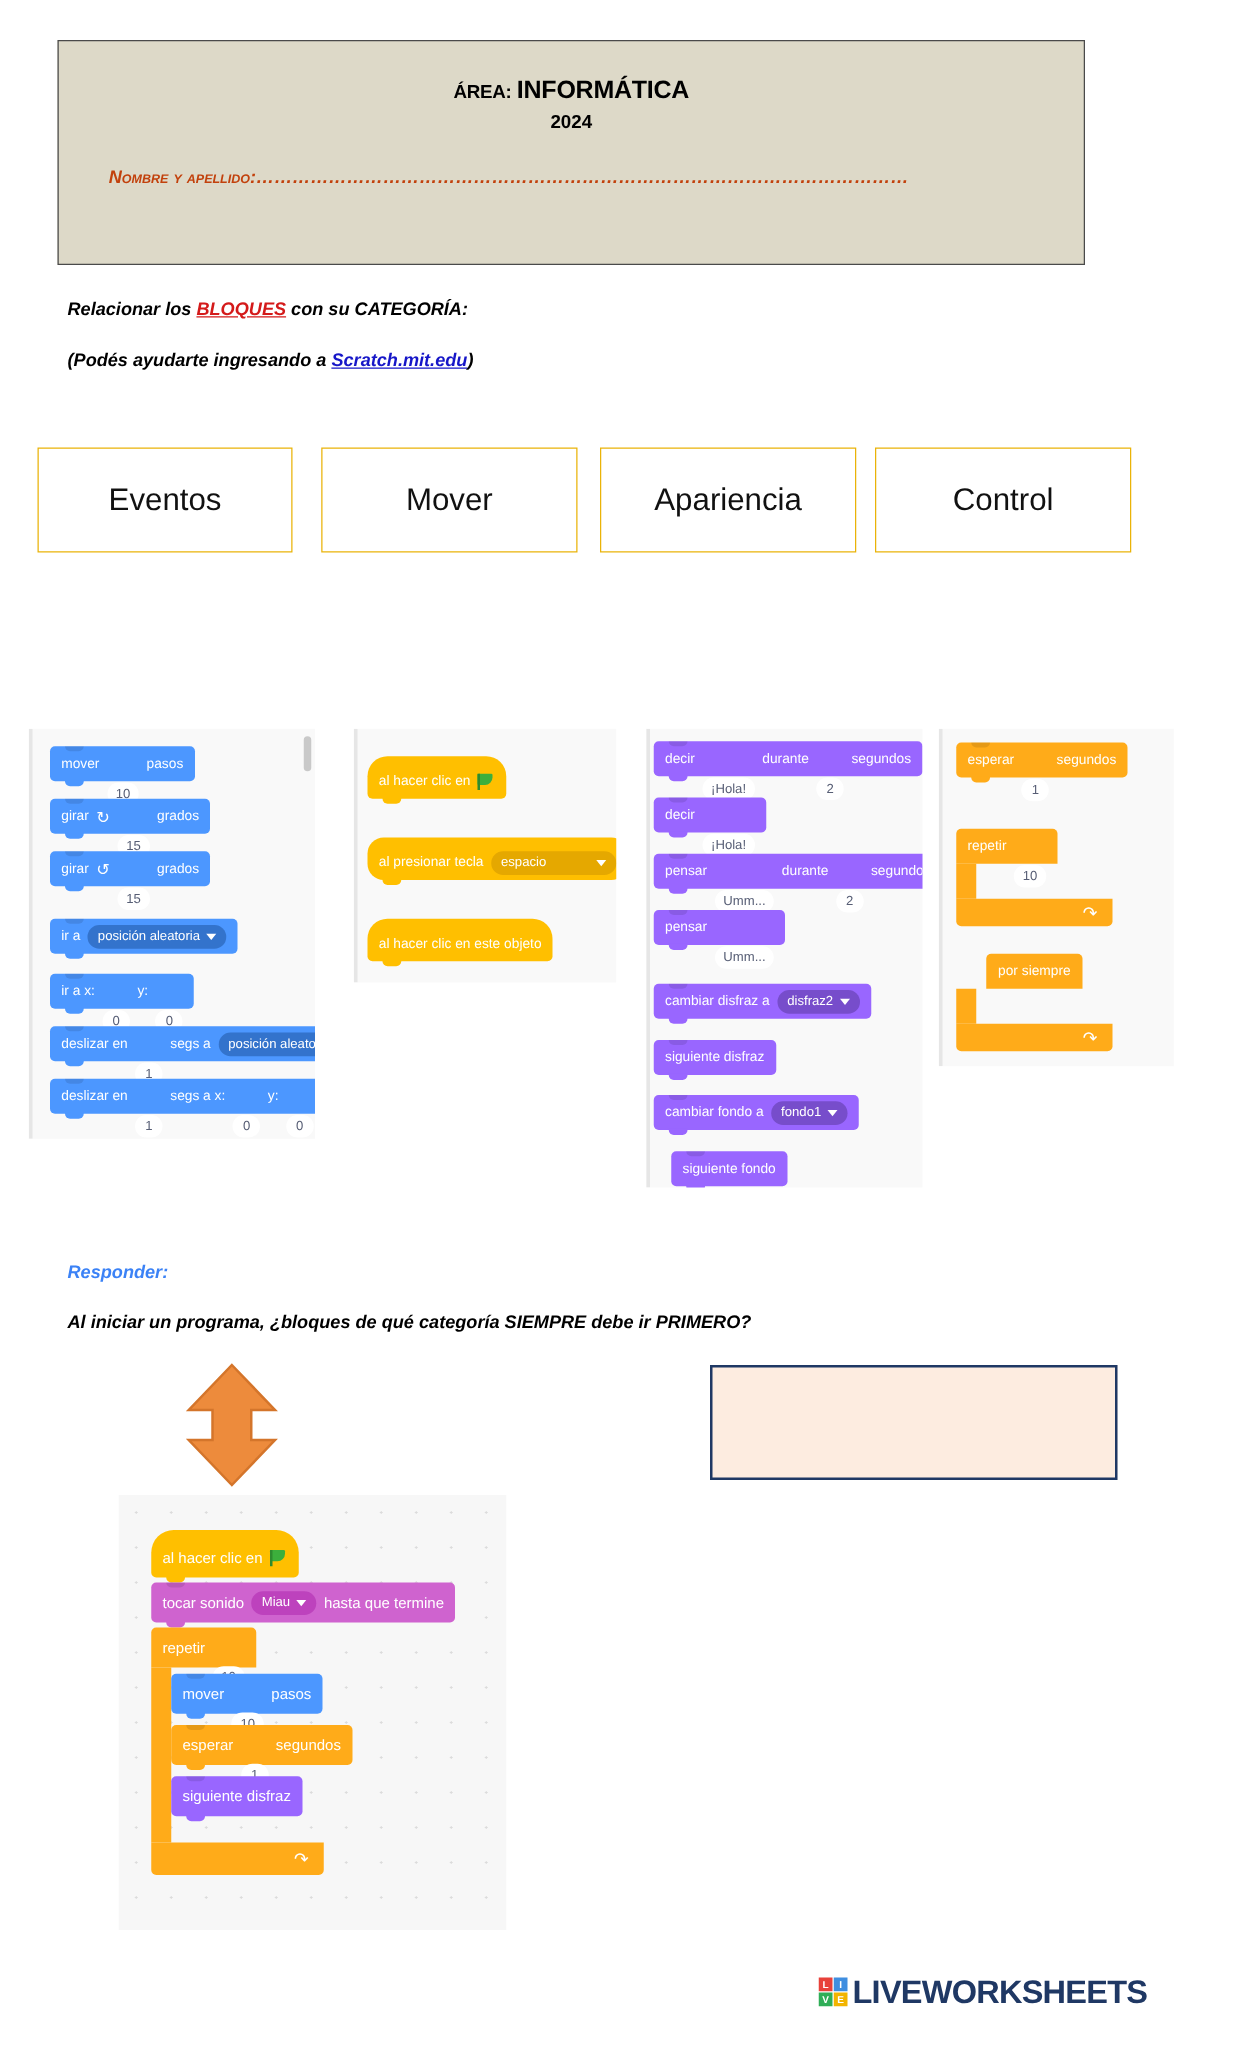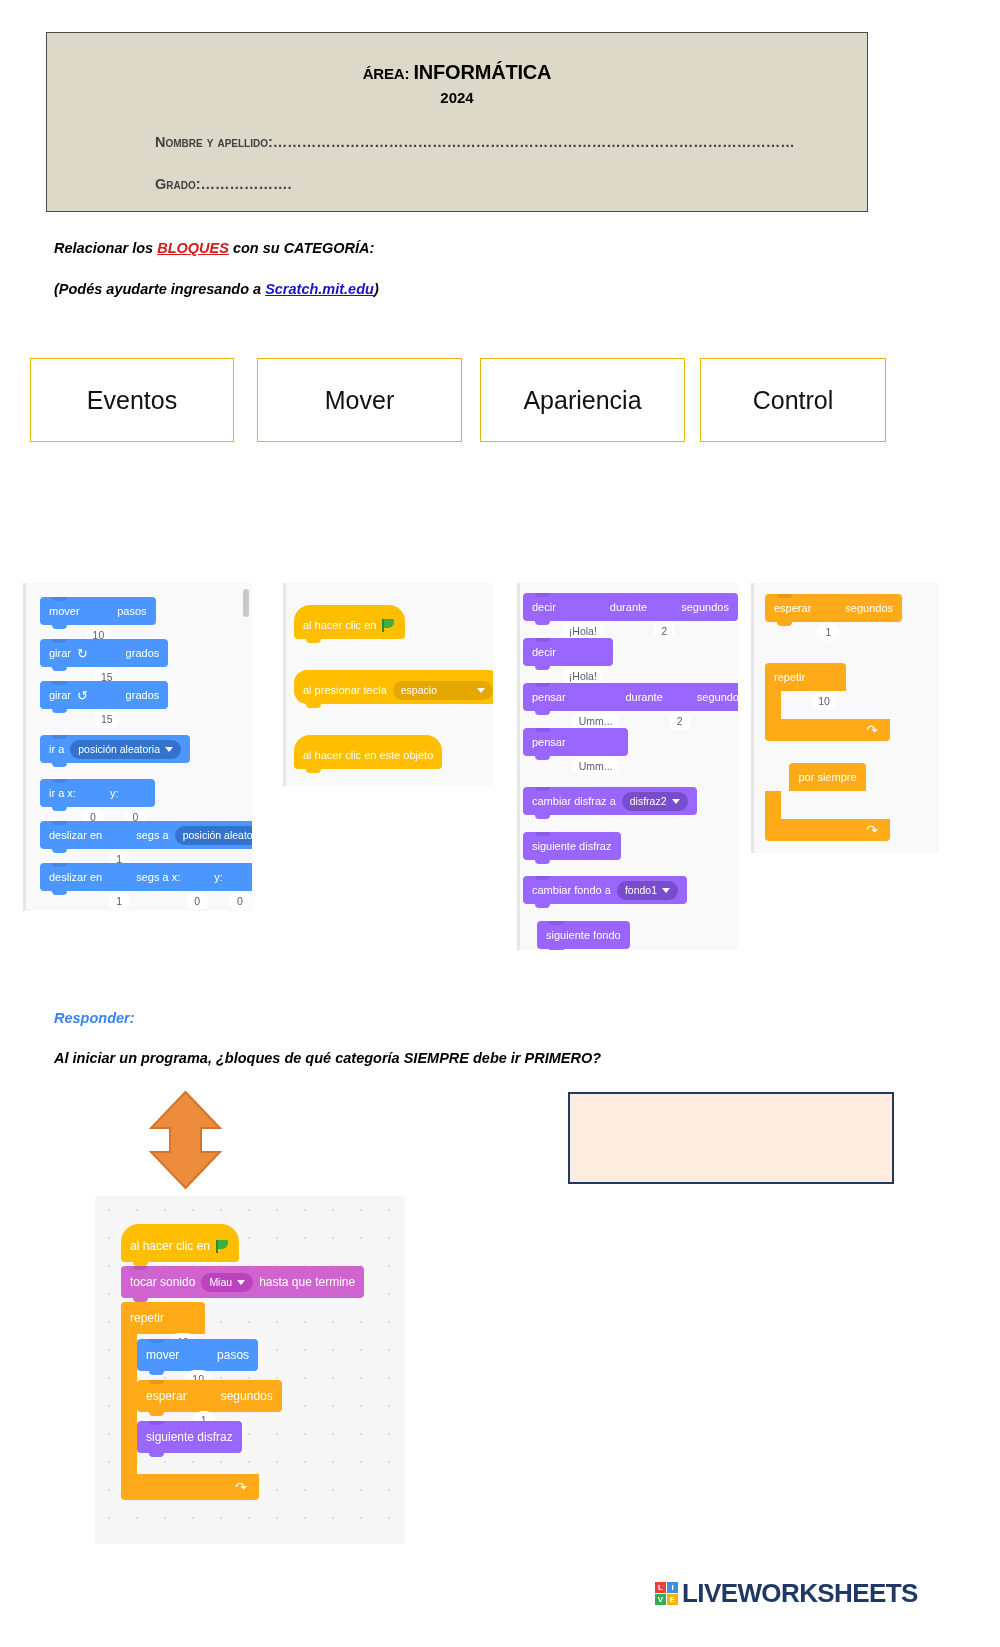--- a/index.html
+++ b/index.html
@@ -28,25 +28,25 @@
     letter-spacing: -0.2px;
   }
   .hdr-title .area-label { font-size: 15px; font-variant: small-caps; }
   .hdr-title .area-value { font-size: 20px; }
   .hdr-year {
     text-align: center; font-size: 15px; font-weight: bold;
     margin-top: 5px; color: #000;
     font-family: "Liberation Sans Narrow", "Liberation Sans", sans-serif;
   }
   .hdr-field {
-    margin-left: 108px; margin-top: 28px;
-    font-size: 14.5px; font-weight: bold; color: #404040;
+    margin-left: 40px; margin-top: 28px;
+    font-size: 14.5px; font-weight: bold; color: #c2410c;
     font-variant: small-caps;
     font-family: "Liberation Sans Narrow", "Liberation Sans", sans-serif;
-    white-space: nowrap; overflow: hidden;
+    white-space: nowrap; overflow: hidden; font-style: italic;
   }
   .hdr-field.second { margin-top: 26px; }
 
   
   .instr {
     position: absolute; left: 54px;
     font-size: 14.5px; font-weight: bold; font-style: italic;
     color: #000;
   }
   .instr-1 { top: 240px; }
@@ -63,21 +63,21 @@
   .cat-box {
     position: absolute; top: 0;
     height: 84px; border: 1px solid #eab308;
     background: #fff;
     display: flex; align-items: center; justify-content: center;
     font-size: 25px; color: #111;
   }
   .cat-0 { left: 0px;   width: 204px; }
   .cat-1 { left: 227px; width: 205px; }
   .cat-2 { left: 450px; width: 205px; }
-  .cat-3 { left: 670px; width: 186px; }
+  .cat-3 { left: 670px; width: 205px; }
 
   
   .palette {
     position: absolute;
     background: #f9f9f9;
     overflow: hidden;
   }
   .pal-motion  { left: 23px;  top: 583px; width: 229px; height: 328px; }
   .pal-events  { left: 283px; top: 583px; width: 210px; height: 203px; }
   .pal-looks   { left: 517px; top: 583px; width: 221px; height: 367px; }
@@ -237,21 +237,20 @@
 </head>
 <body>
 
 <div class="header-box">
   <div class="hdr-title">
     <span class="area-label">ÁREA:</span>
     <span class="area-value">INFORMÁTICA</span>
   </div>
   <div class="hdr-year">2024</div>
   <div class="hdr-field">Nombre y apellido:………………………………………………………………………………………………</div>
-  <div class="hdr-field second">Grado:……………….</div>
 </div>
 
 <div class="instr instr-1">
   <span>Relacionar los </span><span class="kw-red">BLOQUES</span><span> con su CATEGORÍA:</span>
 </div>
 <div class="instr instr-2">
   <span>(Podés ayudarte ingresando a </span><a class="lnk" href="#">Scratch.mit.edu</a><span>)</span>
 </div>
 
 <div class="cat-row">

